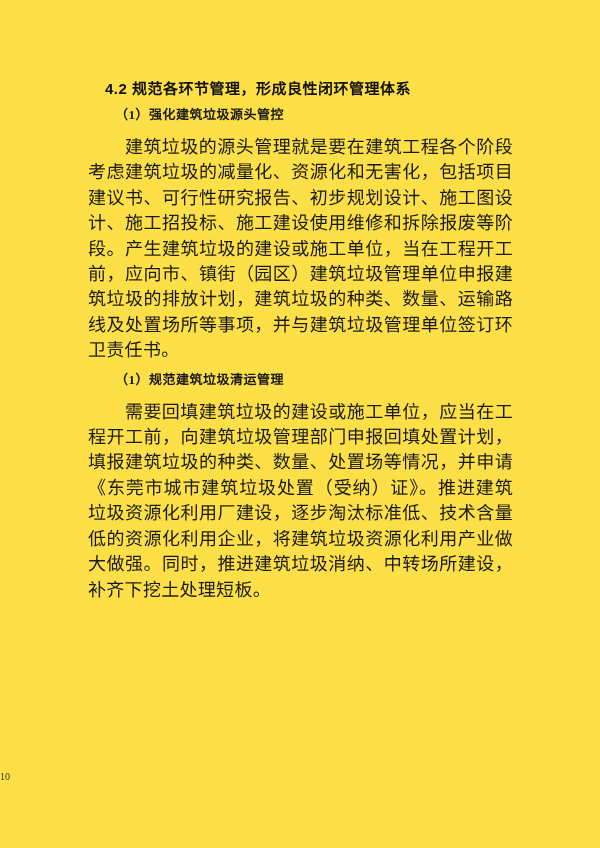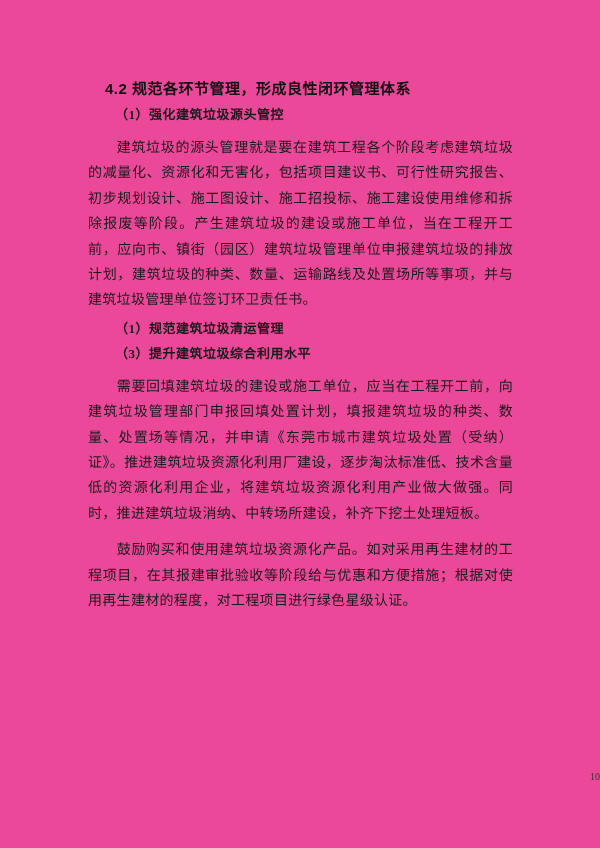--- a/index.html
+++ b/index.html
@@ -5,21 +5,21 @@
   html, body {
     margin: 0;
     padding: 0;
     background: #ffffff;
   }
   .doc-page {
     position: relative;
     width: 600px;
     height: 848px;
     margin: 0 auto;
-    background: #ec4899;
+    background: #fde047;
     box-sizing: border-box;
     padding: 70px 87px 0 88px;
     overflow: hidden;
     color: #1a1a1a;
   }
   .doc-heading {
     margin: 8px 0 0 17px;
     font-family: "Liberation Sans", "DejaVu Sans", sans-serif;
     font-weight: bold;
     font-size: 15px;
@@ -32,33 +32,33 @@
     font-family: "Liberation Serif", "DejaVu Serif", serif;
     font-size: 13px;
     line-height: 18px;
     text-indent: 27px;
     color: #1a1a1a;
     letter-spacing: 0.5px;
   }
   .para {
     margin: 11px 0 0 0;
     font-family: "Liberation Serif", "DejaVu Serif", serif;
-    font-size: 14px;
+    font-size: 18px;
     line-height: 25.4px;
     text-align: justify;
     text-indent: 2.05em;
     letter-spacing: 0.3px;
     color: #1a1a1a;
   }
   .page-number {
     position: absolute;
     top: 771px;
     left: 0;
     right: 0;
-    text-align: right;
+    text-align: left;
     font-family: "Liberation Serif", "DejaVu Serif", serif;
     font-size: 10px;
     color: #333333;
   }
 </style>
 </head>
 <body>
 
 <div class="doc-page">
 
@@ -67,23 +67,21 @@
   <section>
     <h2 class="sub-title">（1）强化建筑垃圾源头管控</h2>
     <p class="para">建筑垃圾的源头管理就是要在建筑工程各个阶段考虑建筑垃圾的减量化、资源化和无害化，包括项目建议书、可行性研究报告、初步规划设计、施工图设计、施工招投标、施工建设使用维修和拆除报废等阶段。产生建筑垃圾的建设或施工单位，当在工程开工前，应向市、镇街（园区）建筑垃圾管理单位申报建筑垃圾的排放计划，建筑垃圾的种类、数量、运输路线及处置场所等事项，并与建筑垃圾管理单位签订环卫责任书。</p>
   </section>
 
   <section>
     <h2 class="sub-title">（1）规范建筑垃圾清运管理</h2>
   </section>
 
   <section>
-    <h2 class="sub-title">（3）提升建筑垃圾综合利用水平</h2>
     <p class="para">需要回填建筑垃圾的建设或施工单位，应当在工程开工前，向建筑垃圾管理部门申报回填处置计划，填报建筑垃圾的种类、数量、处置场等情况，并申请《东莞市城市建筑垃圾处置（受纳）证》。推进建筑垃圾资源化利用厂建设，逐步淘汰标准低、技术含量低的资源化利用企业，将建筑垃圾资源化利用产业做大做强。同时，推进建筑垃圾消纳、中转场所建设，补齐下挖土处理短板。</p>
   </section>
 
   <section>
-    <p class="para">鼓励购买和使用建筑垃圾资源化产品。如对采用再生建材的工程项目，在其报建审批验收等阶段给与优惠和方便措施；根据对使用再生建材的程度，对工程项目进行绿色星级认证。</p>
   </section>
 
   <div class="page-number">10</div>
 
 </div>
 
 </body></html>

